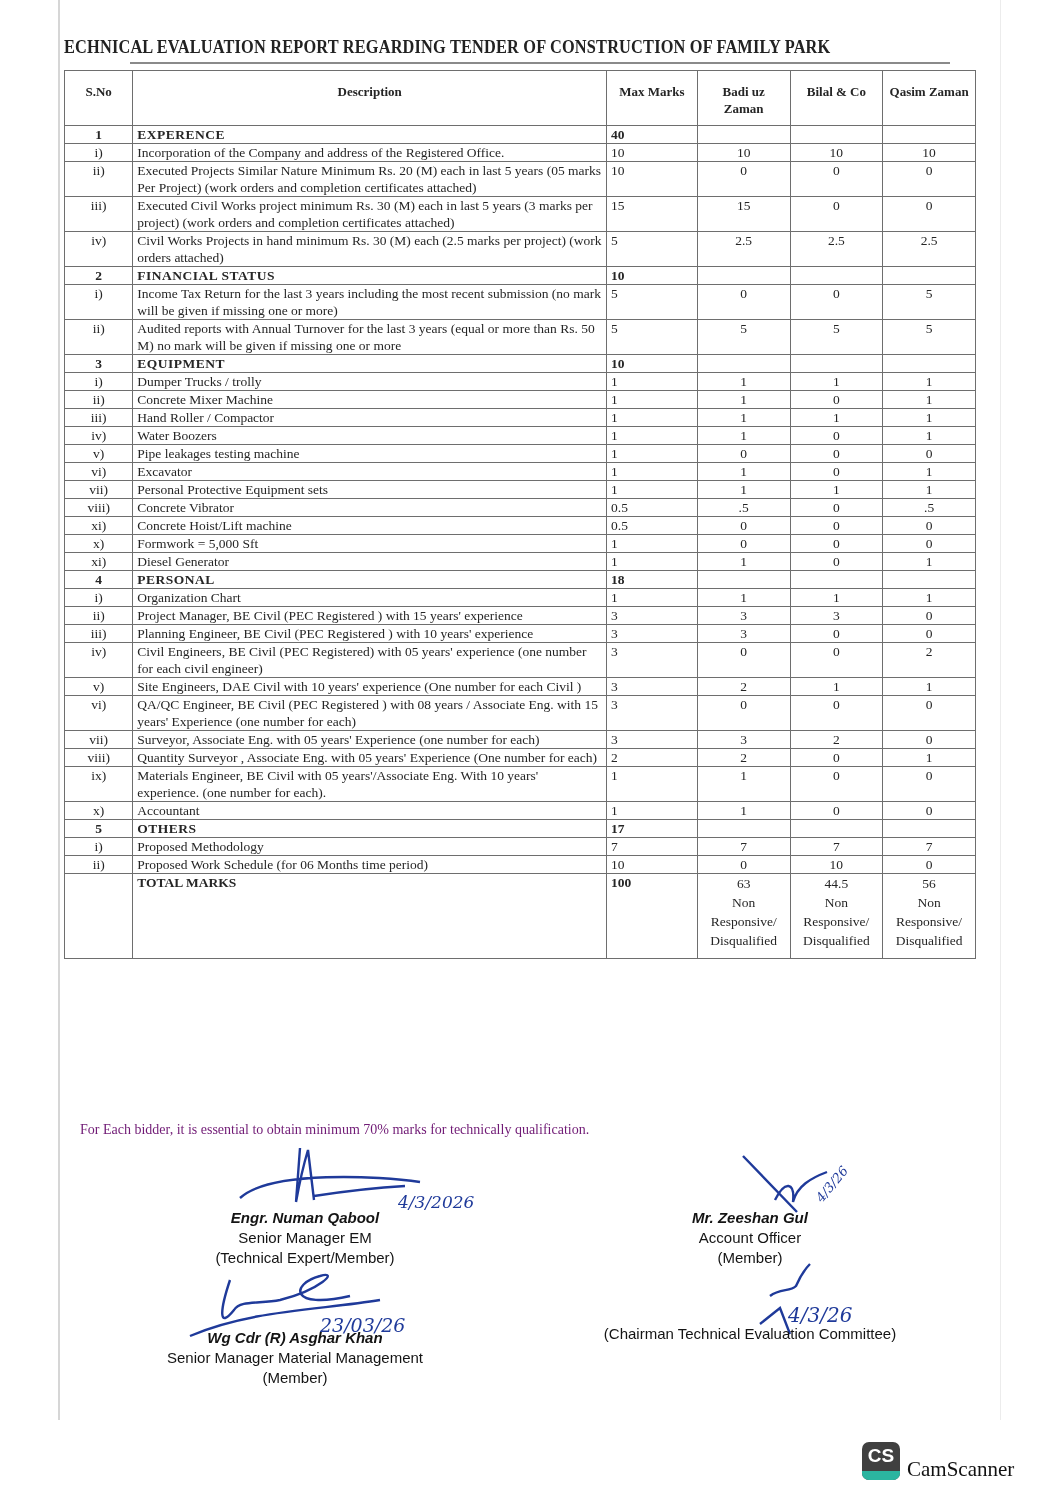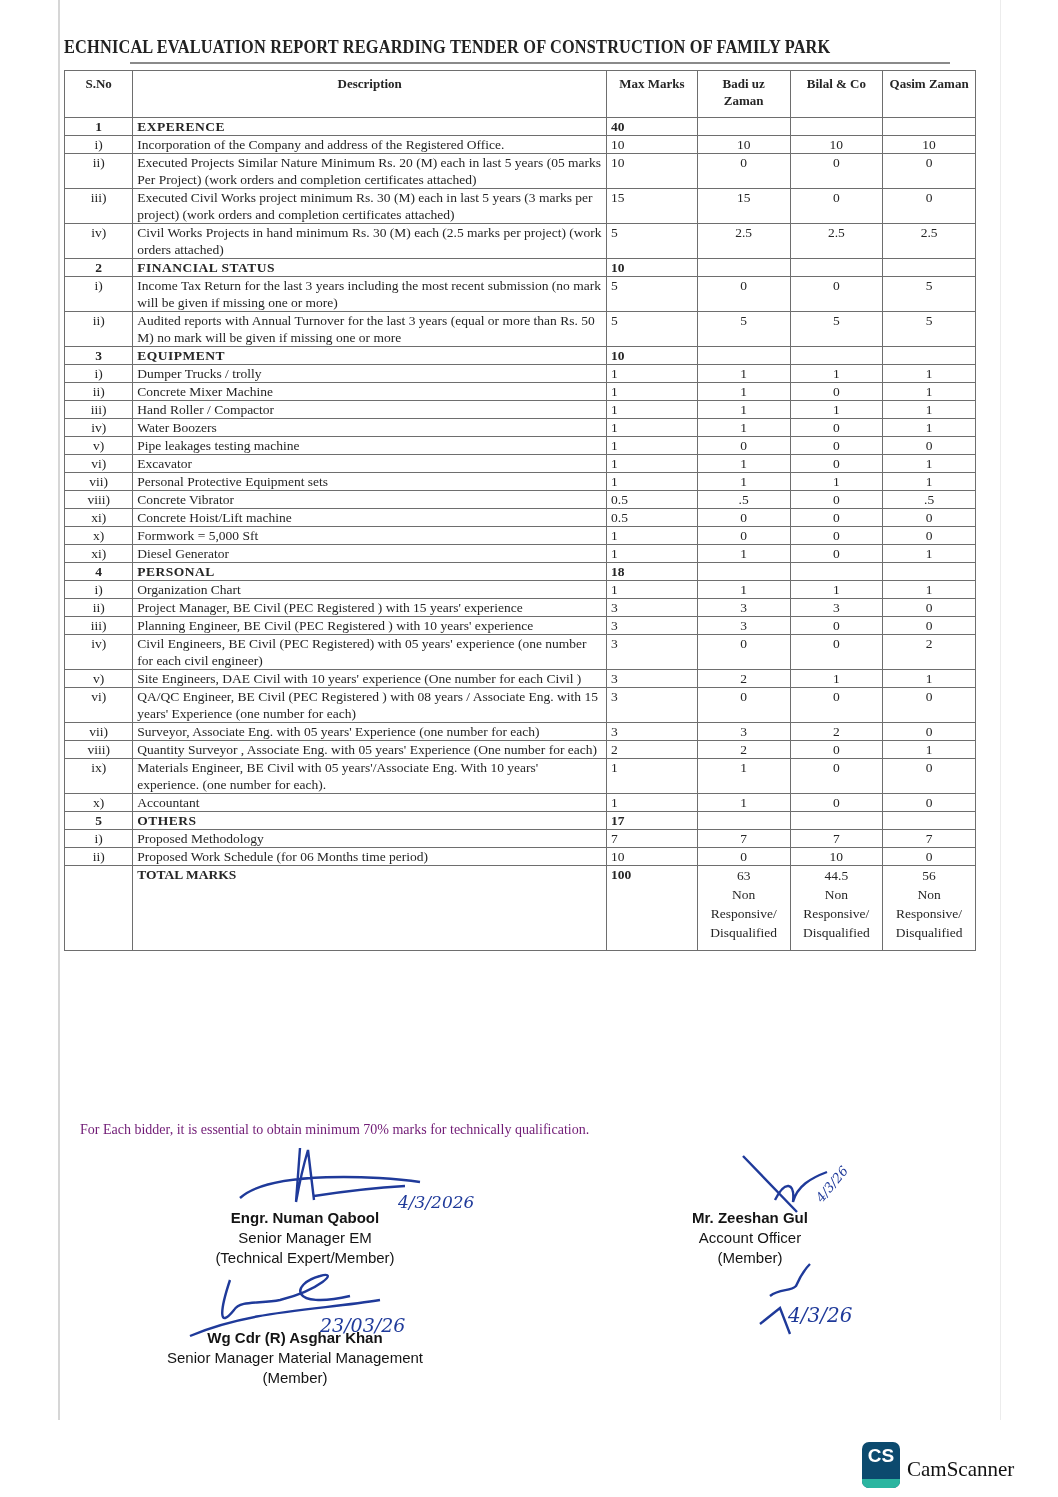--- a/index.html
+++ b/index.html
@@ -15,36 +15,36 @@
     transform:scaleX(0.86); transform-origin:left top; color:#222;
   }
   .title-rule { position:absolute; left:130px; top:62px; width:820px; height:2px; background:#8a8a8a; }
   table.eval {
     position:absolute; left:64px; top:70px; width:912px; border-collapse:collapse;
     font-size:13.5px; line-height:17px; table-layout:fixed;
   }
   table.eval td, table.eval th {
     border:1px solid #6e6e6e; padding:0 4px; vertical-align:top; color:#262626;
   }
-  table.eval th { font-weight:bold; text-align:center; font-size:13px; padding-top:4px; height:42px; vertical-align:top; }
+  table.eval th { font-weight:bold; text-align:center; font-size:13px; padding-top:12px; height:42px; vertical-align:top; }
   .c-sno { width:58px; text-align:center; }
   .c-desc { width:456px; }
   .c-num { width:80px; text-align:left; }
   .c-bid { width:82px; text-align:center; }
   tr.section td { font-weight:bold; }
   tr.section td.desc { letter-spacing:0.5px; }
   tr.total td { font-weight:bold; height:84px; }
   .total-verdict { display:block; font-weight:normal; line-height:19px; }
   .note {
     position:absolute; left:80px; top:1122px; font-size:14px; color:#701a75;
   }
   .sig { position:absolute; font-family:"Liberation Sans", "DejaVu Sans", sans-serif; text-align:center; color:#141414; font-size:15px; line-height:20px; }
-  .sig .name { font-weight:bold; }
+  .sig .name { font-weight:bold;font-style:italic; }
   .sig-svg { position:absolute; }
-  .cs-badge { position:absolute; left:862px; top:1442px; width:38px; height:46px; border-radius:7px; background:#0c4a6e; overflow:hidden; }
+  .cs-badge { position:absolute; left:862px; top:1442px; width:38px; height:38px; border-radius:7px; background:#404040; overflow:hidden; }
   .cs-badge .bar { position:absolute; left:0; bottom:0; width:100%; height:9px; background:#2bb5a0; }
   .cs-badge .txt { position:absolute; left:0; top:3px; width:100%; text-align:center; color:#fff; font-family:"Liberation Sans", sans-serif; font-weight:bold; font-size:19px; }
   .cs-name { position:absolute; left:907px; top:1449px; font-family:"Liberation Serif", serif; font-size:21px; color:#111;margin-top:8px; }
 </style>
 </head>
 <body>
 
 <div class="scan-edge"></div>
 <div class="scan-edge2"></div>
 
@@ -393,19 +393,20 @@
   <div class="name">Wg Cdr (R) Asghar Khan</div>
   <div>Senior Manager Material Management</div>
   <div>(Member)</div>
 </div>
 
 <svg class="sig-svg" style="left:730px;top:1262px" width="150" height="80" viewBox="0 0 150 80">
   <path d="M40 34 C50 26 60 30 66 24 C72 10 78 4 80 2 M30 62 L50 46 L60 72" stroke="#1f3a9a" stroke-width="2.4" fill="none"></path>
   <text x="58" y="60" font-family="DejaVu Serif, serif" font-style="italic" font-size="20" fill="#1f3a9a">4/3/26</text>
 </svg>
 <div class="sig" style="left:575px;top:1324px;width:350px">
+  <div>(Chairman Technical Evaluation Committee)</div>
 </div>
 
 <div class="cs-badge">
   <div class="bar"></div>
   <div class="txt">CS</div>
 </div>
 <div class="cs-name">CamScanner</div>
 
 </body></html>

